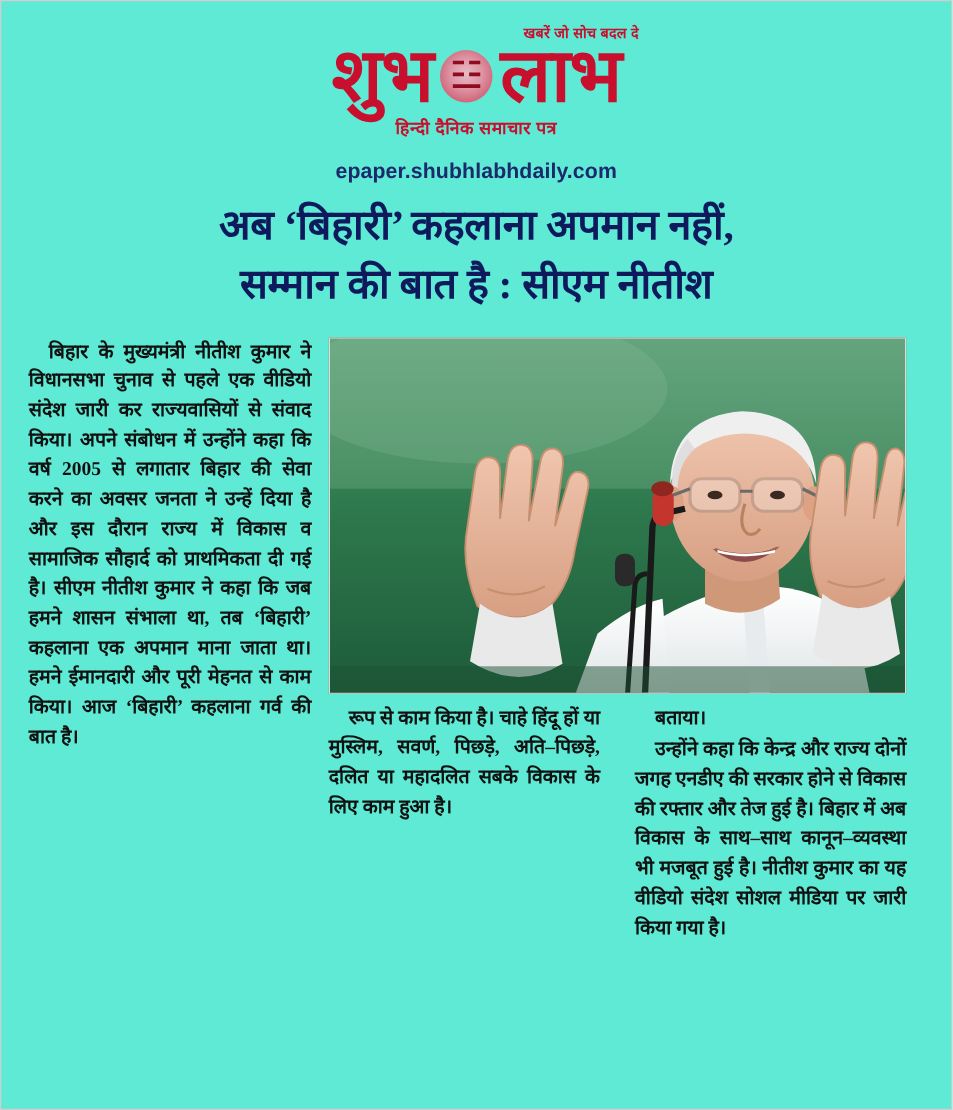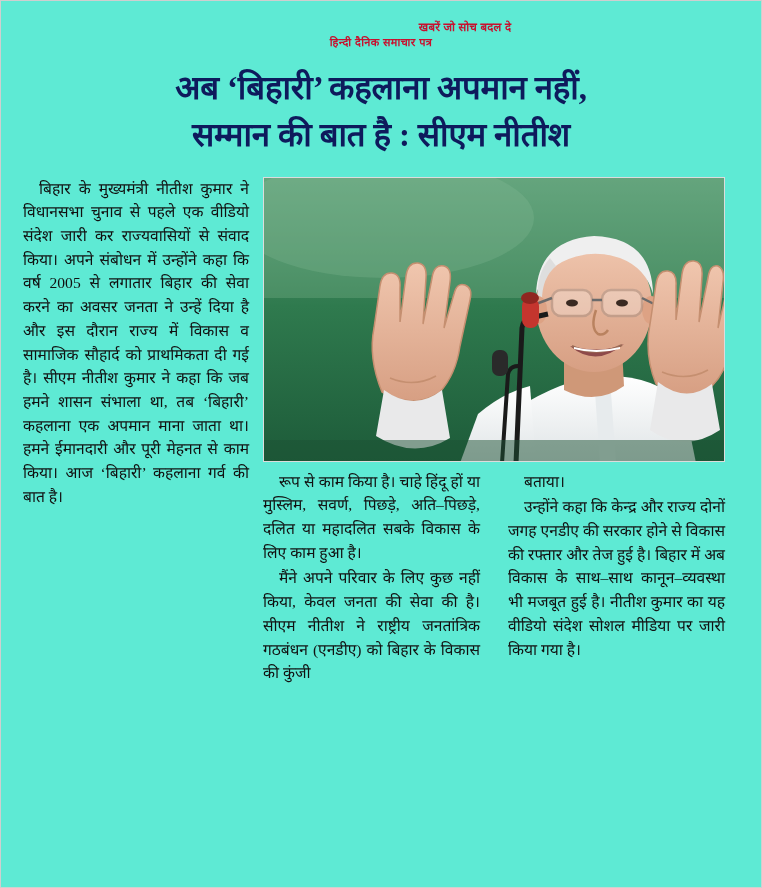--- a/index.html
+++ b/index.html
@@ -79,21 +79,21 @@
     left: 0; top: 0;
     width: 42px; height: 46px;
     line-height: 46px;
     text-align: center;
     color: #8e0b22;
     font-size: 30px;
     font-family: "DejaVu Sans", sans-serif;
   }
   .logo-sub {
     font-family: "Liberation Sans", sans-serif;
-    font-size: 11px;
+    font-size: 14px;
     font-weight: bold;
     color: #c8102e;
     margin-top: 1px;
     letter-spacing: .4px;
   }
 
   
   .siteline {
     text-align: center;
     margin-top: 16px;
@@ -124,21 +124,21 @@
     align-items: flex-start;
   }
   .col {
     width: 226px;
     font-size: 15.6px;
     line-height: 1.52;
     text-align: justify;
     text-justify: inter-word;
     color: #111;
   }
-  .col p { margin: 0 0 2px 0; text-indent: 16px; }
+  .col p { margin: 0 0 2px 0; text-indent: 16px; font-weight: bold; }
   .col p.first { text-indent: 16px; }
   .dateline {
     display: block;
     text-align: center;
     font-weight: bold;
     font-size: 14.5px;
     margin-bottom: 4px;
     text-indent: 0;
   }
   .col-mid, .col-right { padding-top: 0; }
@@ -160,25 +160,34 @@
   .right-block { width: 462px; }
 </style>
 </head>
 <body>
 
 <div class="page">
 
   <div class="masthead">
     <div class="logo-box">
       <div class="logo-tag">खबरें जो सोच बदल दे</div>
+      <div class="logo-main">
+        <span class="logo-word">शुभ</span>
+        <span class="logo-mark">
+          <span class="om"></span>
+          <span class="glyph">☳</span>
+        </span>
+        <span class="logo-word">लाभ</span>
+      </div>
       <div class="logo-sub">हिन्दी दैनिक समाचार पत्र</div>
     </div>
   </div>
 
   <div class="siteline">
+    <div class="site-url">epaper.shubhlabhdaily.com</div>
   </div>
 
   <div class="headline">
     <span class="l1">अब ‘बिहारी’ कहलाना अपमान नहीं,</span>
     <span class="l2">सम्मान की बात है : सीएम नीतीश</span>
   </div>
 
   <div class="content">
 
     <div class="col col-left">
@@ -261,21 +270,20 @@
           <path d="M238 285 L244 196 Q246 188 254 188" fill="none" stroke="#1a1a1a" stroke-width="4"></path>
           <rect x="228" y="172" width="16" height="26" rx="7" fill="#2a2a2a"></rect>
 
           <rect x="0" y="262" width="462" height="23" fill="#1b5234" opacity="0.5"></rect>
         </svg>
       </div>
 
       <div class="cols-2">
         <div class="col col-mid">
           <p class="first">रूप से काम किया है। चाहे हिंदू हों या मुस्लिम, सवर्ण, पिछड़े, अति–पिछड़े, दलित या महादलित सबके विकास के लिए काम हुआ है।</p>
-          <p>मैंने अपने परिवार के लिए कुछ नहीं किया, केवल जनता की सेवा की है। सीएम नीतीश ने राष्ट्रीय जनतांत्रिक गठबंधन (एनडीए) को बिहार के विकास की कुंजी</p>
         </div>
         <div class="col col-right">
           <p class="first">बताया।</p>
           <p>उन्होंने कहा कि केन्द्र और राज्य दोनों जगह एनडीए की सरकार होने से विकास की रफ्तार और तेज हुई है। बिहार में अब विकास के साथ–साथ कानून–व्यवस्था भी मजबूत हुई है। नीतीश कुमार का यह वीडियो संदेश सोशल मीडिया पर जारी किया गया है।</p>
         </div>
       </div>
 
     </div>
   </div>
 </div>

